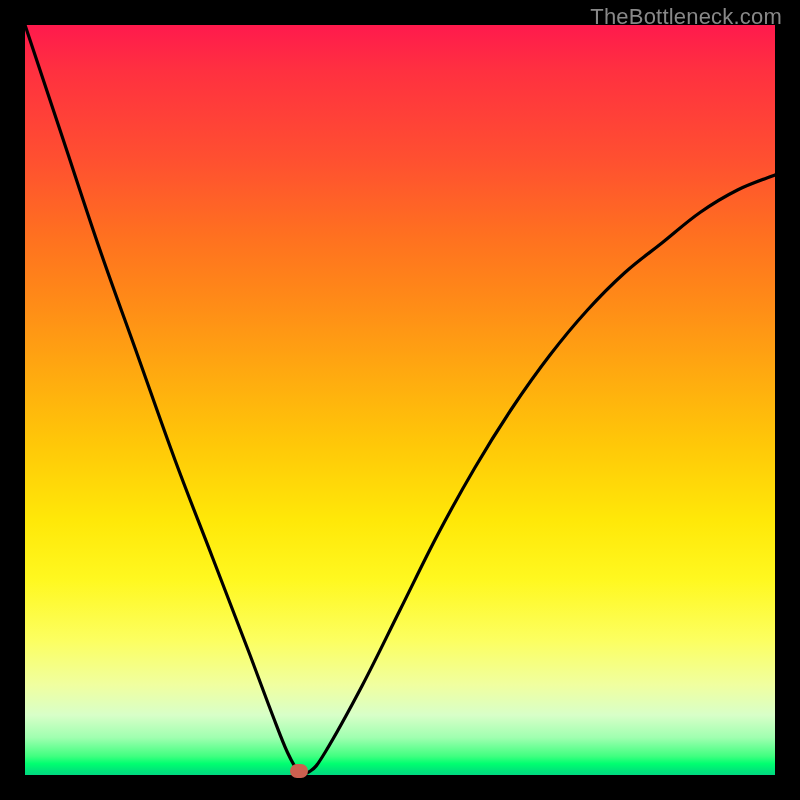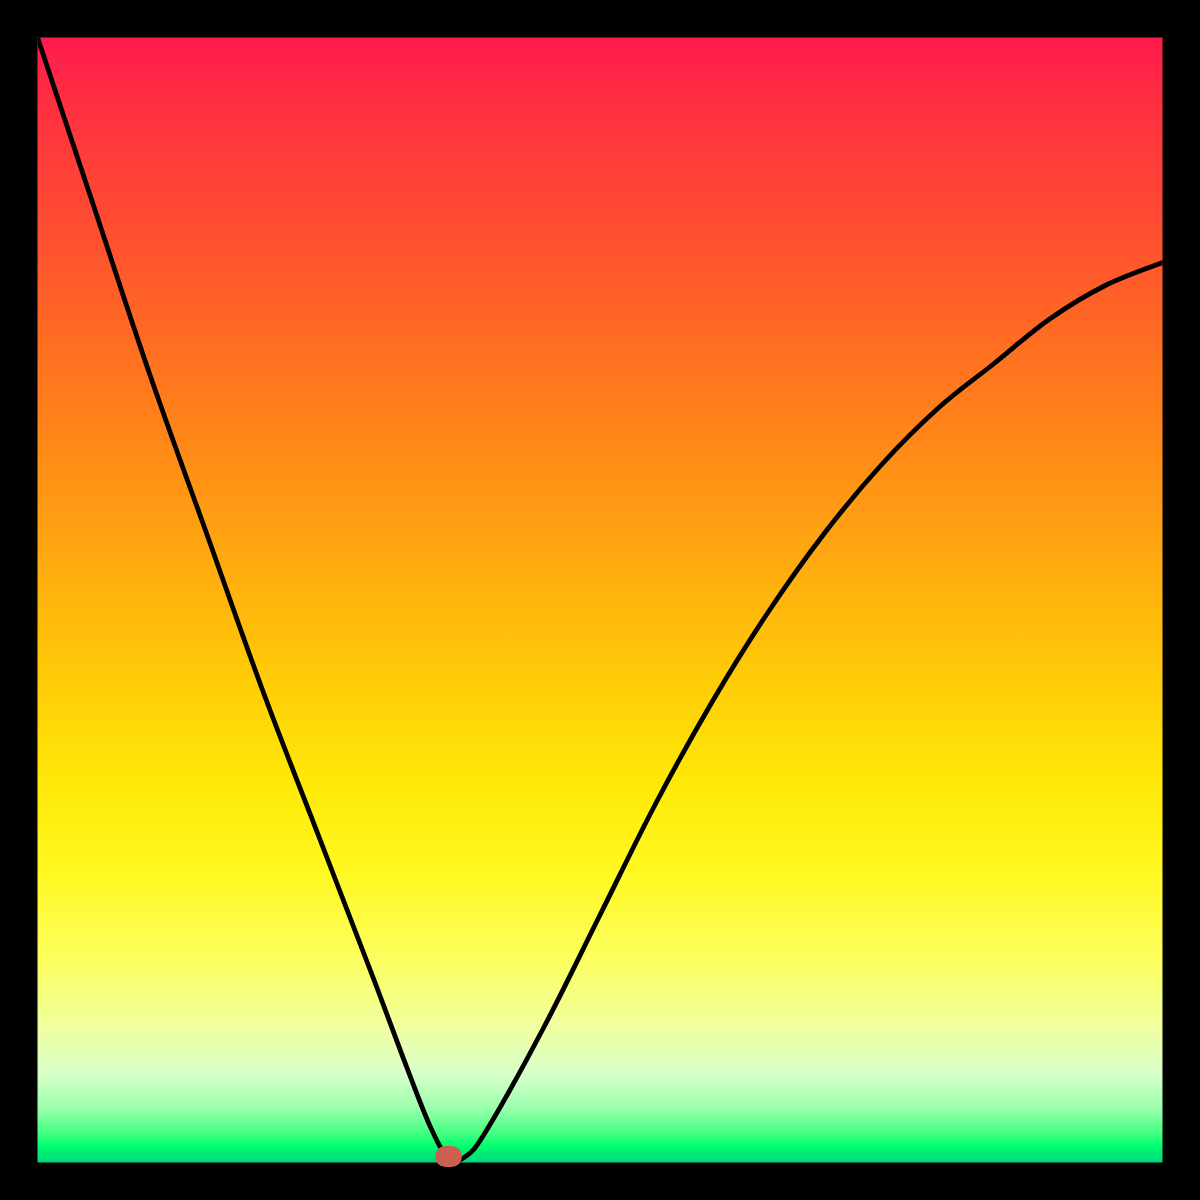--- a/index.html
+++ b/index.html
@@ -66,19 +66,20 @@
     height: 14px;
     background: #cc6050;
     border-radius: 7px;
     transform: translate(-50%, -50%);
   }
 </style>
 </head>
 <body>
 
 <div class="chart-container">
+  <div class="watermark">TheBottleneck.com</div>
   <div class="plot-area">
     <svg class="curve" viewBox="0 0 750 750" preserveAspectRatio="none">
       <path id="curve-path" fill="none" stroke="#000" stroke-width="3.2" stroke-linecap="round" d="M 0 0 C 6.75 20.25 24 72 37.5 112.5 C 51 153 61.5 185.85000000000002 75 225 C 88.5 264.15 99 292.19999999999993 112.5 329.99999999999994 C 126 367.79999999999995 136.5 398.55 150 435 C 163.5 471.45 174 497.4 187.5 532.5 C 201 567.6 214.2 601.65 225 630 C 235.8 658.35 240.75 672.45 247.5 690 C 254.25 707.55 257.775 717.375 262.5 727.5 C 267.225 737.625 269.7 742.875 273.75 746.25 C 277.8 749.625 280.275 749.625 285 746.25 C 289.725 742.875 290.55 743.025 300 727.5 C 309.45 711.975 324 685.65 337.5 660 C 351 634.35 361.5 612 375 585 C 388.5 558 399.00000000000006 535.65 412.50000000000006 510 C 426.00000000000006 484.35 436.5 465.45 450 442.5 C 463.5 419.55 474 402.75 487.5 382.5 C 501 362.25 511.5 347.54999999999995 525 329.99999999999994 C 538.5 312.44999999999993 549 299.85 562.5 285 C 576 270.15 586.5 259.6499999999999 600 247.49999999999994 C 613.5 235.34999999999994 624 228.29999999999998 637.5 217.5 C 651 206.70000000000002 661.5 196.95 675 187.5 C 688.5 178.05 699 171.75 712.5 165 C 726 158.25 743.25 152.7 750 150"></path>
     </svg>
     <div class="marker" id="marker" style="left: 273.75px; top: 746.25px;"></div>
   </div>
 </div>
 
 </body></html>

